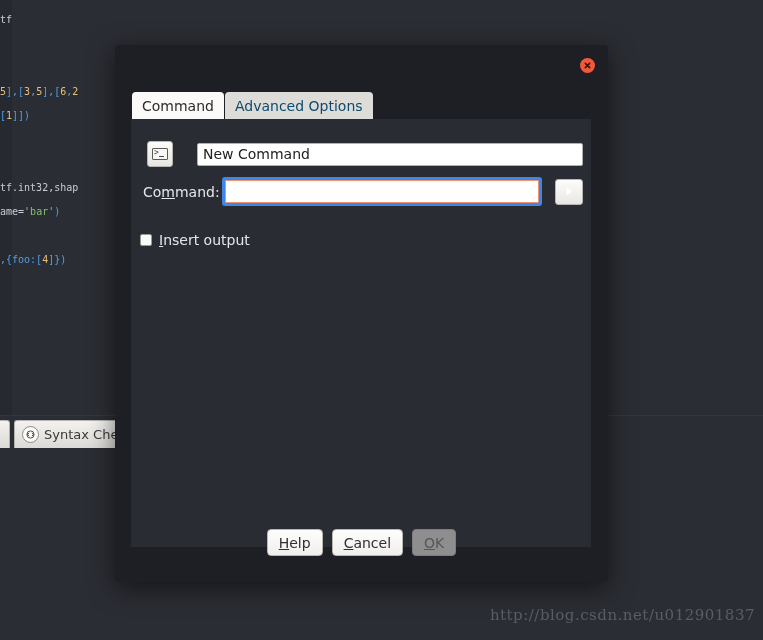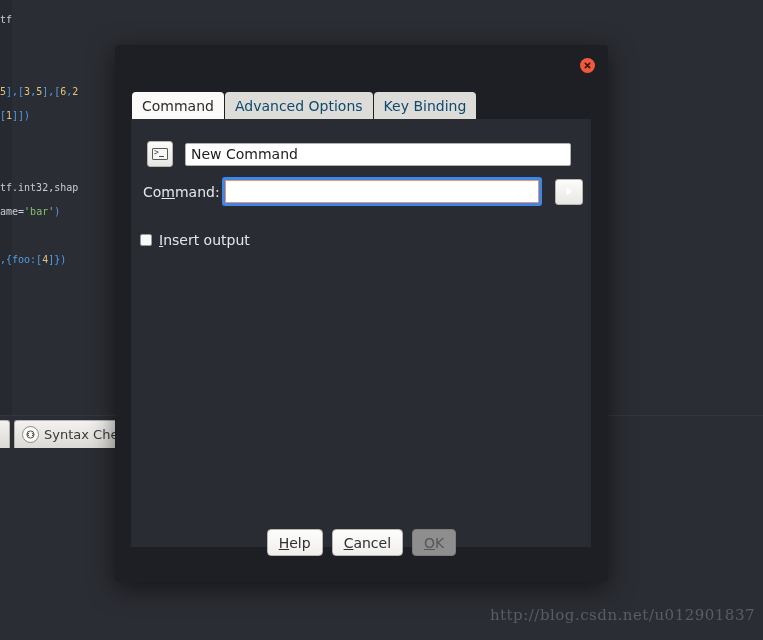--- a/index.html
+++ b/index.html
@@ -172,21 +172,21 @@
     width: 460px; height: 428px;
     background: #2a2c33;
     box-sizing: border-box;
   }
 
   .name-row {
     position: absolute;
     left: 16px; top: 22px;
     display: flex;
     align-items: center;
-    gap: 12px;
+    gap: 24px;
   }
   .icon-btn {
     width: 26px; height: 26px;
     background: linear-gradient(#fcfcfb, #e7e5e1);
     border: 1px solid #b9b5af;
     border-radius: 3px;
     display: flex;
     align-items: center;
     justify-content: center;
     cursor: pointer;
@@ -378,23 +378,20 @@
         </svg>
       </div>
     </div>
 
     <div class="tabbar">
       <div class="tab active">
         <span>Command</span>
       </div>
       <div class="tab">
         <span>Advanced Options</span>
-      </div>
-      <div class="tab">
-        <span>Key Binding</span>
       </div>
     </div>
 
     <div class="panel">
 
       <div class="name-row">
         <div class="icon-btn">
           <span class="term-glyph"></span>
         </div>
         <input class="text-input name-input" type="text" value="New Command" style="">

